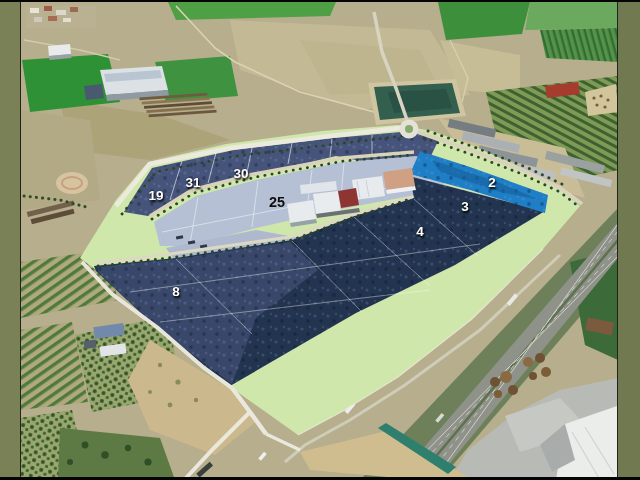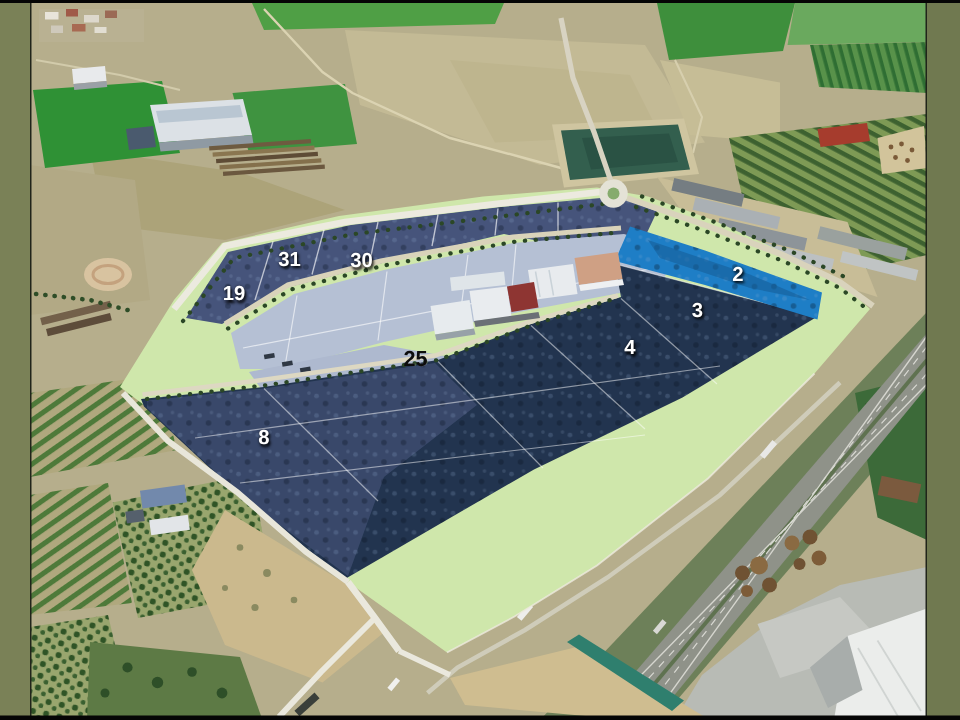--- a/index.html
+++ b/index.html
@@ -3,21 +3,21 @@
 <meta charset="utf-8">
 <style>
   html,body{margin:0;padding:0;background:#000;}
   .stage{position:relative;width:640px;height:480px;background:#000;overflow:hidden;
          font-family:"Liberation Sans",sans-serif;}
   .stage svg{position:absolute;left:0;top:0;}
   .lbl{position:absolute;transform:translate(-50%,-50%);
        font-weight:bold;font-size:13.5px;line-height:1;color:#fff;
        text-shadow:1px 1.5px 2px rgba(0,0,0,.95),0 0 2px rgba(0,0,0,.55);
        user-select:none;}
-  .lbl.dark{color:#0d0d0d;text-shadow:0.5px 0.5px 0.5px rgba(255,255,255,.35);font-size:14.5px;margin-top:38px;}
+  .lbl.dark{color:#0d0d0d;text-shadow:0.5px 0.5px 0.5px rgba(255,255,255,.35);font-size:14.5px;}
 </style>
 </head>
 <body>
 
 <div class="stage">
 
 <svg width="640" height="480" viewBox="0 0 640 480">
   <defs>
     <pattern id="speck" width="13" height="13" patternUnits="userSpaceOnUse">
       <circle cx="3" cy="4" r="1.6" fill="rgba(140,170,205,0.22)"></circle>
@@ -329,21 +329,21 @@
 
   <rect x="0" y="0" width="20" height="480" fill="#7a8157"></rect>
   <rect x="618" y="0" width="22" height="480" fill="#707950"></rect>
   <rect x="20" y="0" width="1" height="480" fill="#20241a"></rect>
   <rect x="617" y="0" width="1" height="480" fill="#20241a"></rect>
   <rect x="0" y="0" width="640" height="2" fill="#050505"></rect>
   <rect x="0" y="477" width="640" height="3" fill="#050505"></rect>
 </svg>
 
 <span class="lbl" style="left:156px;top:196px">19</span>
-<span class="lbl" style="left:193px;top:173px">31</span>
+<span class="lbl" style="left:193px;top:183px">31</span>
 <span class="lbl" style="left:241px;top:174px">30</span>
 <span class="lbl dark" style="left:277px;top:202px">25</span>
 <span class="lbl" style="left:492px;top:183px">2</span>
 <span class="lbl" style="left:465px;top:207px">3</span>
 <span class="lbl" style="left:420px;top:232px">4</span>
 <span class="lbl" style="left:176px;top:292px">8</span>
 
 </div>
 
 </body></html>

